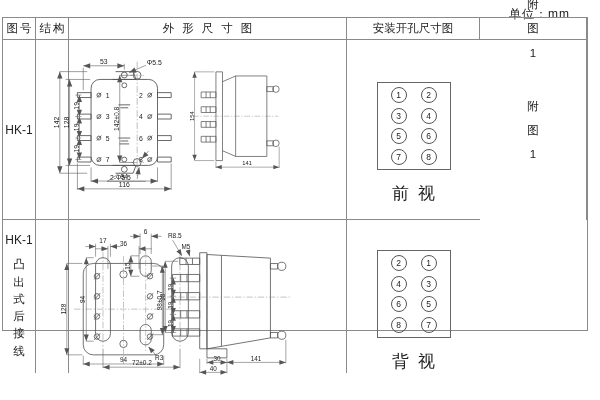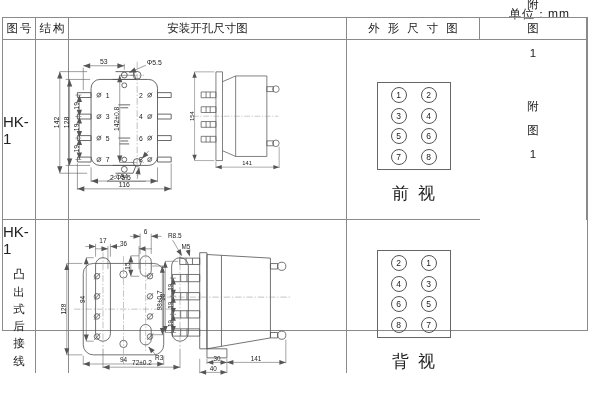--- a/index.html
+++ b/index.html
@@ -17,21 +17,21 @@
   }
   .cell{border-right:1px solid #8a8a8a;border-bottom:1px solid #8a8a8a;position:relative;box-sizing:border-box;}
   .lc{border-right:none;} .lr{border-bottom:none;}
   .hcell{display:flex;align-items:center;justify-content:center;font-size:11.5px;color:#222;white-space:nowrap;}
   .sp5{letter-spacing:8px;text-indent:8px;}
   .sp1{letter-spacing:2px;text-indent:2px;}
   .figcell,.structcell{display:flex;flex-direction:column;align-items:center;justify-content:center;}
   .vtxt{width:15px;word-break:break-all;text-align:center;font-size:11.5px;color:#222;}
   .fig{line-height:2.1;}
   .struct{line-height:1.5;margin-top:9px;}
-  .model{font-size:15px;color:#222;}
+  .model{font-size:12px;color:#222;}
   svg{position:absolute;overflow:visible;}
   .ln{stroke:#555;fill:none;stroke-width:0.9;stroke-linejoin:round;}
   .dim{stroke:#666;fill:none;stroke-width:0.65;}
   .cl{stroke:#888;fill:none;stroke-width:0.55;stroke-dasharray:7 2 1.5 2;}
   .dt{fill:#222;font-size:7px;stroke:none;}
   .tcell{display:flex;flex-direction:column;align-items:center;}
   .pt1{padding-top:42px;} .pt2{padding-top:30px;}
   .tbox{width:60px;height:86px;border:1px solid #666;display:grid;grid-template-columns:1fr 1fr;
         align-content:space-evenly;justify-items:center;padding:0 6px;box-sizing:content-box;}
   .pin{width:14px;height:14px;border:1px solid #555;border-radius:50%;display:flex;
@@ -48,22 +48,22 @@
     </marker>
   </defs>
 </svg>
 
 <div class="unit">单位：mm</div>
 
 <div class="tbl">
 
   <div class="cell hcell sp1">图号</div>
   <div class="cell hcell sp1">结构</div>
+  <div class="cell hcell sp5">外形尺寸图</div>
   <div class="cell hcell">安装开孔尺寸图</div>
-  <div class="cell hcell sp5">外形尺寸图</div>
 
   <div class="cell figcell">
     <div class="vtxt fig">附图1</div>
   </div>
 
   <div class="cell structcell">
     <div class="model">HK-1</div>
   </div>
 
   <div class="cell">

